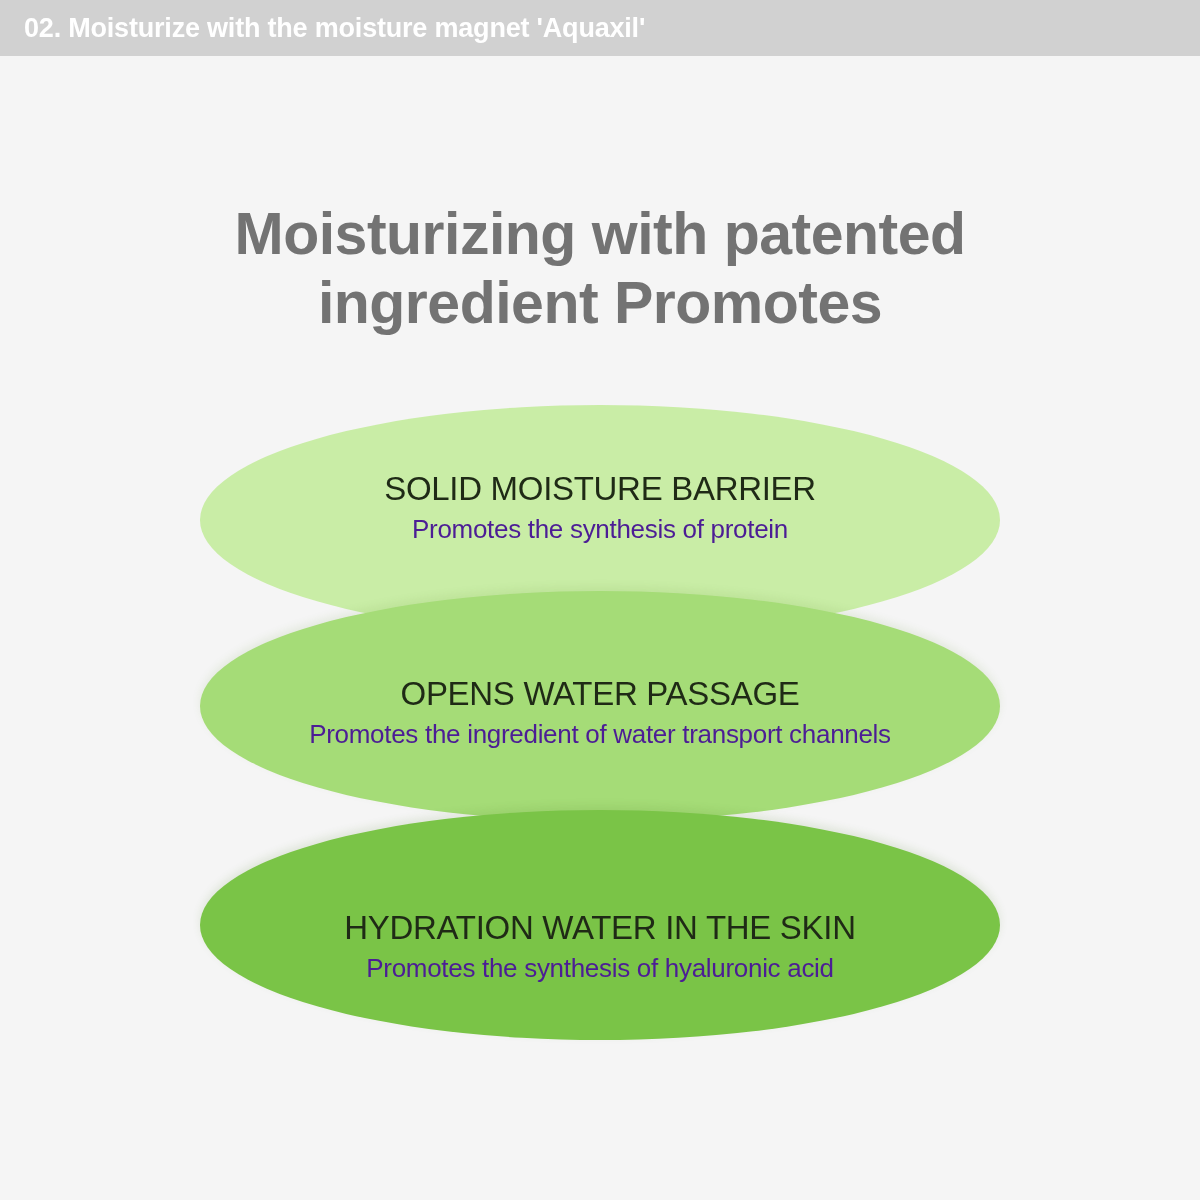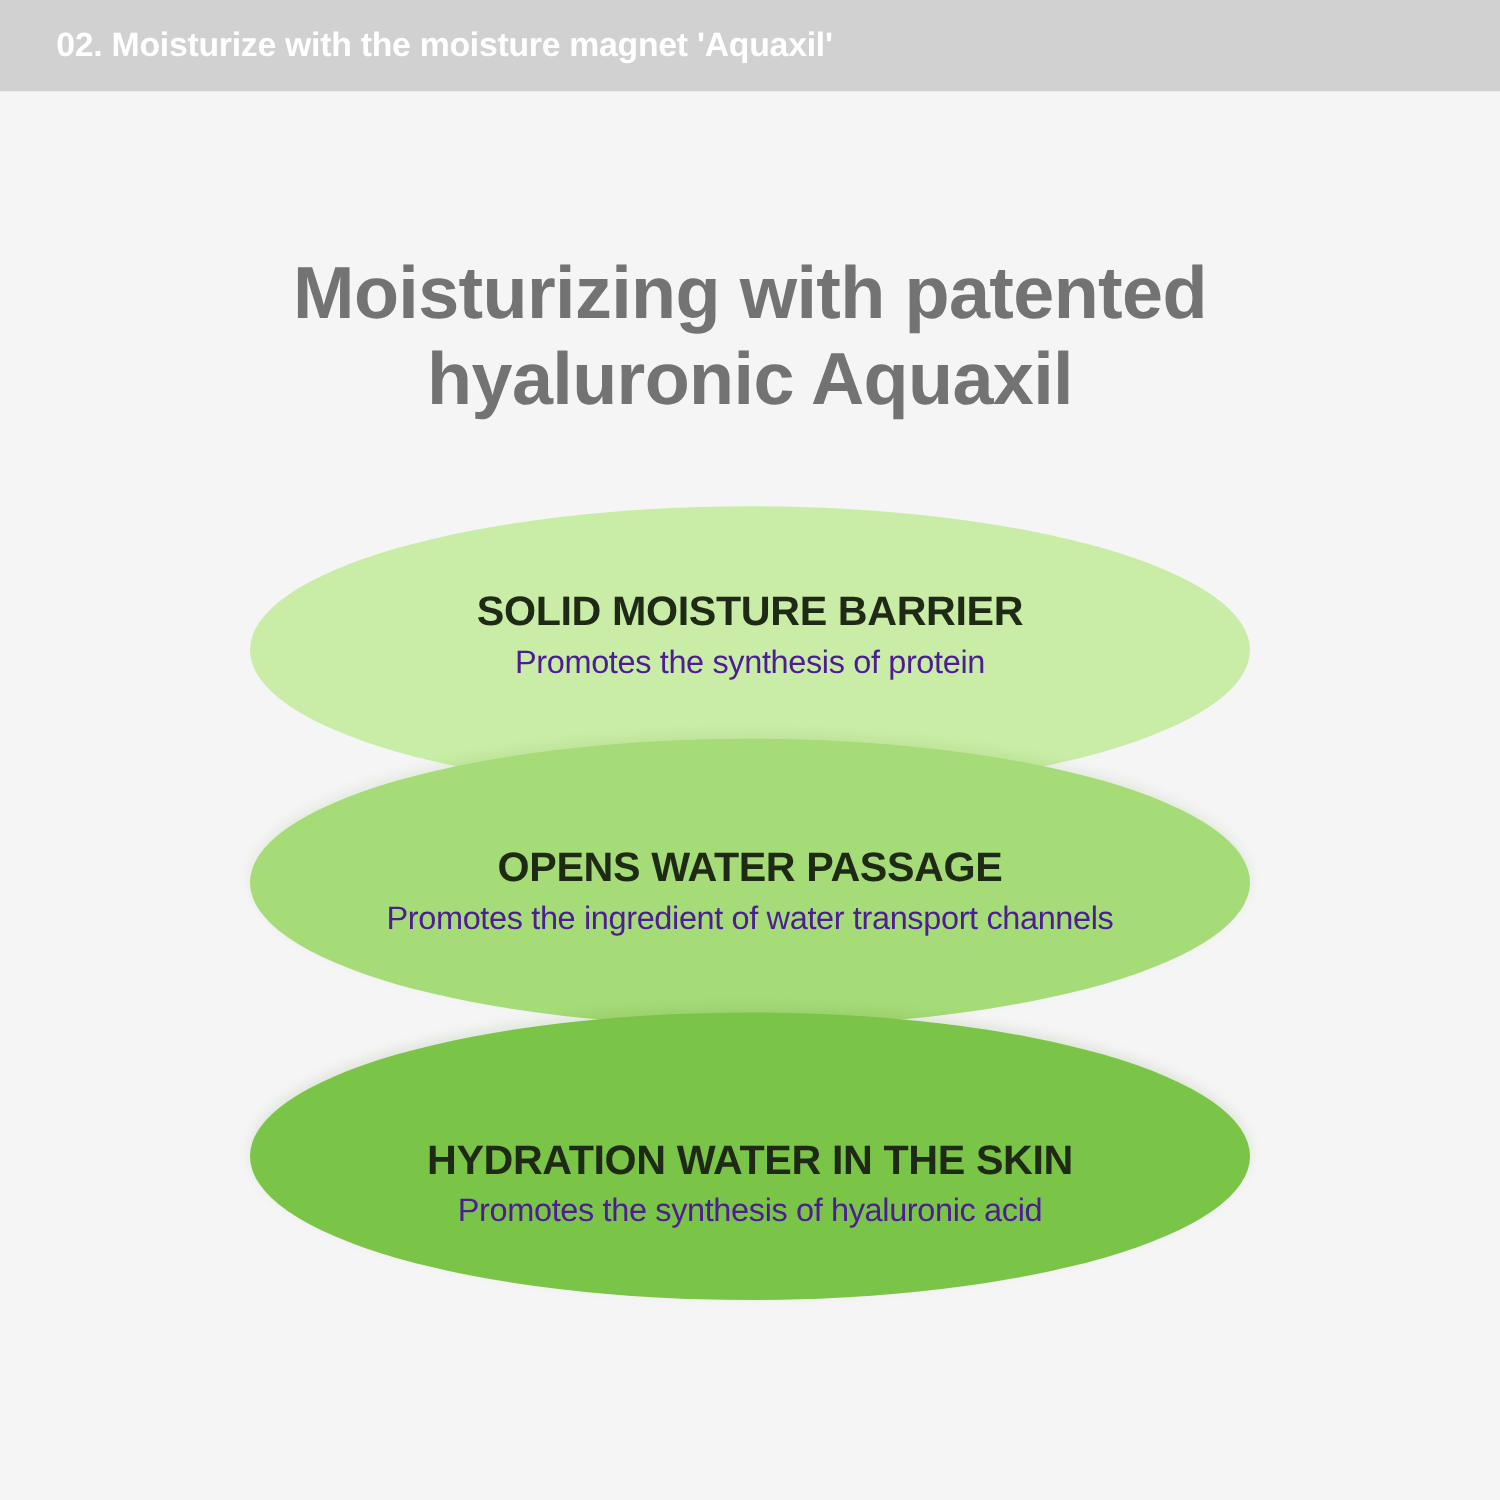--- a/index.html
+++ b/index.html
@@ -14,26 +14,26 @@
     overflow: hidden;
     position: relative;
   }
 
   
   .header-bar {
     position: absolute;
     top: 0;
     left: 0;
     width: 1200px;
-    height: 73px;
+    height: 56px;
     background: #d1d1d1;
     display: flex;
     align-items: center;
     box-sizing: border-box;
-    padding-left: 45px;
+    padding-left: 24px;
   }
   .header-bar-label {
     color: #ffffff;
     font-size: 27px;
     font-weight: 700;
     letter-spacing: -0.2px;
     font-family: "Liberation Sans", sans-serif;
     white-space: nowrap;
   }
 
@@ -88,21 +88,21 @@
   }
   .ellipse-3 {
     top: 405px;
     background: #7ac447;
     z-index: 3;
     box-shadow: 0 -4px 9px rgba(70, 120, 30, 0.12);
   }
 
   .ellipse-headline {
     font-size: 33px;
-    font-weight: 700;
+    font-weight: 400;
     color: #1f2a16;
     letter-spacing: -0.3px;
     line-height: 1.1;
     text-align: center;
     white-space: nowrap;
     font-family: "Liberation Sans", sans-serif;
   }
   .ellipse-subtitle {
     font-size: 26px;
     font-weight: 400;
@@ -127,21 +127,21 @@
 </style>
 </head>
 <body>
 
 <div class="header-bar">
   <span class="header-bar-label">02. Moisturize with the moisture magnet 'Aquaxil'</span>
 </div>
 
 <h1 class="page-title">
   <span class="page-title-line">Moisturizing with patented</span>
-  <span class="page-title-line">hyaluronic Aquaxil</span>
+  <span class="page-title-line">ingredient Promotes</span>
 </h1>
 
 <div class="ellipse-stack">
 
   <div class="ellipse ellipse-1">
     <div class="ellipse-text">
       <div class="ellipse-headline">SOLID MOISTURE BARRIER</div>
       <div class="ellipse-subtitle">Promotes the synthesis of protein</div>
     </div>
   </div>

